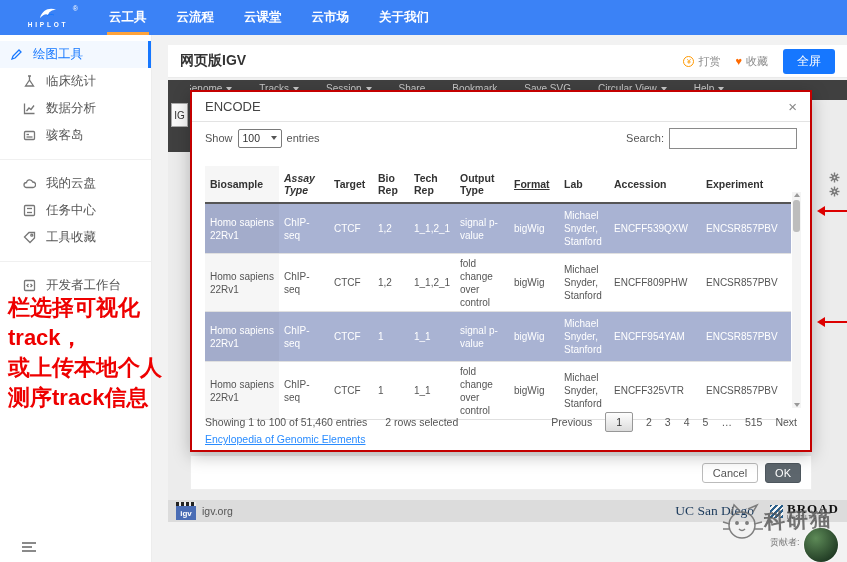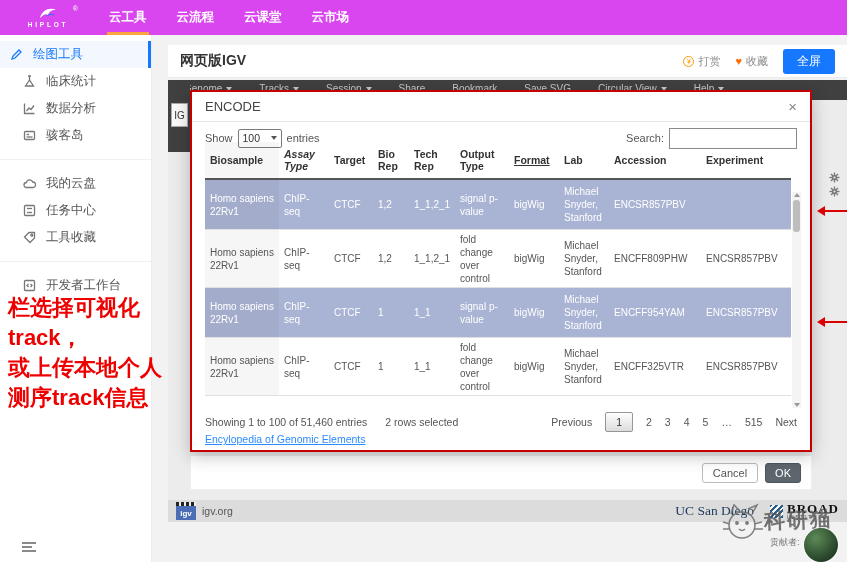--- a/index.html
+++ b/index.html
@@ -1,21 +1,21 @@
 <!DOCTYPE html>
 <html><head>
 <meta charset="utf-8">
 <style>
   * { margin:0; padding:0; box-sizing:border-box; }
   html,body { background:#fff; }
   body { font-family:"Liberation Sans","DejaVu Sans",sans-serif; }
   #screen { position:relative; width:847px; height:562px; overflow:hidden; background:#fff; }
 
   
-  .topnav { position:absolute; left:0; top:0; width:847px; height:35px; background:#d946ef; display:flex; align-items:center; z-index:5; }
+  .topnav { position:absolute; left:0; top:0; width:847px; height:35px; background:#3b82f6; display:flex; align-items:center; z-index:5; }
   .brand { margin-left:16px; width:64px; display:flex; flex-direction:column; align-items:center; color:#fff; cursor:pointer; position:relative; }
   .brand .reg { position:absolute; right:2px; top:-2px; font-size:7px; }
   .brand-text { font-size:6.5px; letter-spacing:2.8px; margin-top:1px; font-weight:bold; }
   .nav-items { display:flex; margin-left:14px; height:100%; }
   .nav-item { padding:0 15px; display:flex; align-items:center; color:#fff; font-size:12.5px; font-weight:bold; position:relative; cursor:pointer; }
   .nav-item.active::after { content:""; position:absolute; left:13px; right:13px; bottom:0; height:3px; background:#ffa33a; }
 
   
   .sidebar { position:absolute; left:0; top:35px; width:152px; bottom:0; background:#fff; border-right:1px solid #ededed; z-index:4; }
   .sidebar-menu { padding-top:6px; }
@@ -51,21 +51,21 @@
   .modal { position:absolute; left:22px; top:45px; width:622px; height:362px; background:#fff; border:2px solid #c40000; box-shadow:0 4px 16px rgba(0,0,0,.25); z-index:10; }
   .modal-header { height:30px; border-bottom:1px solid #e3e3e3; display:flex; align-items:center; padding:0 13px; }
   .modal-title { font-size:13px; color:#444; }
   .modal-close { margin-left:auto; color:#888; font-size:15px; cursor:pointer; line-height:1; }
   .controls { height:32px; display:flex; align-items:center; padding:0 13px; font-size:11px; color:#555; }
   .fake-select { width:44px; height:19px; border:1px solid #7a7a7a; border-radius:2px; margin:0 5px; display:inline-flex; align-items:center; justify-content:space-between; padding:0 4px; font-size:10.5px; color:#333; cursor:pointer; }
   .fake-select .caret { border-top-color:#555; }
   .search-wrap { margin-left:auto; display:flex; align-items:center; gap:5px; }
   .search-wrap input { width:128px; height:21px; border:1px solid #8a8a8a; font-size:11px; padding:0 4px; outline:none; }
 
-  .enc-table { position:absolute; left:13px; top:50px; width:586px; }
+  .enc-table { position:absolute; left:13px; top:74px; width:586px; }
   .thead { display:flex; border-bottom:2px solid #555; }
   .th { font-weight:bold; font-size:10.5px; color:#333; padding:4px 5px; display:flex; align-items:center; flex-shrink:0; min-height:36px; }
   .tr { display:flex; border-bottom:1px solid #e0e0e0; background:#fff; }
   .tr.h50 { height:50px; } .tr.h58 { height:58px; }
   .tr.selected { background:#a9b3d3; }
   .tr.selected .td { color:#fff; }
   .td { font-size:10px; color:#555; padding:3px 5px; line-height:1.3; display:flex; align-items:center; overflow:hidden; flex-shrink:0; }
   .td:first-child, .th:first-child { background:rgba(0,0,0,0.035); }
   .vscroll { position:absolute; left:600px; top:100px; width:9px; height:216px; background:#f4f4f4; }
   .vscroll .thumb { position:absolute; top:8px; left:1px; width:7px; height:32px; background:#bdbdbd; border-radius:3px; cursor:pointer; }
@@ -125,20 +125,21 @@
         <path d="M9,9 C11,7 14,7 16,8" stroke="#1677ff" stroke-width="1" fill="none"></path>
       </svg>
       <span class="reg">®</span>
       <div class="brand-text">HIPLOT</div>
     </div>
     <div class="nav-items">
         <div class="nav-item active">云工具</div>
         <div class="nav-item">云流程</div>
         <div class="nav-item">云课堂</div>
         <div class="nav-item">云市场</div>
+        <div class="nav-item">关于我们</div>
       </div>
   </div>
 
   <div class="sidebar">
     <div class="sidebar-menu">
         <div class="side-item active">
           <span class="side-icon">
             <svg width="13" height="13" viewBox="0 0 13 13">
               <g fill="none" stroke="#777" stroke-width="1.3">
                 <path d="M2 11 L3 8 L9 2 L11 4 L5 10 Z"></path>
@@ -359,20 +360,23 @@
                   <span>1_1,2_1</span>
                 </div>
                 <div class="td" style="width: 54px;">
                   <span>signal p-value</span>
                 </div>
                 <div class="td" style="width: 50px;">
                   <span>bigWig</span>
                 </div>
                 <div class="td" style="width: 50px;">
                   <span>Michael Snyder, Stanford</span>
+                </div>
+                <div class="td" style="width: 92px;">
+                  <span>ENCFF539QXW</span>
                 </div>
                 <div class="td" style="width: 90px;">
                   <span>ENCSR857PBV</span>
                 </div>
               </div>
               <div class="tr h58">
                 <div class="td" style="width: 74px;">
                   <span>Homo sapiens 22Rv1</span>
                 </div>
                 <div class="td" style="width: 50px;">

